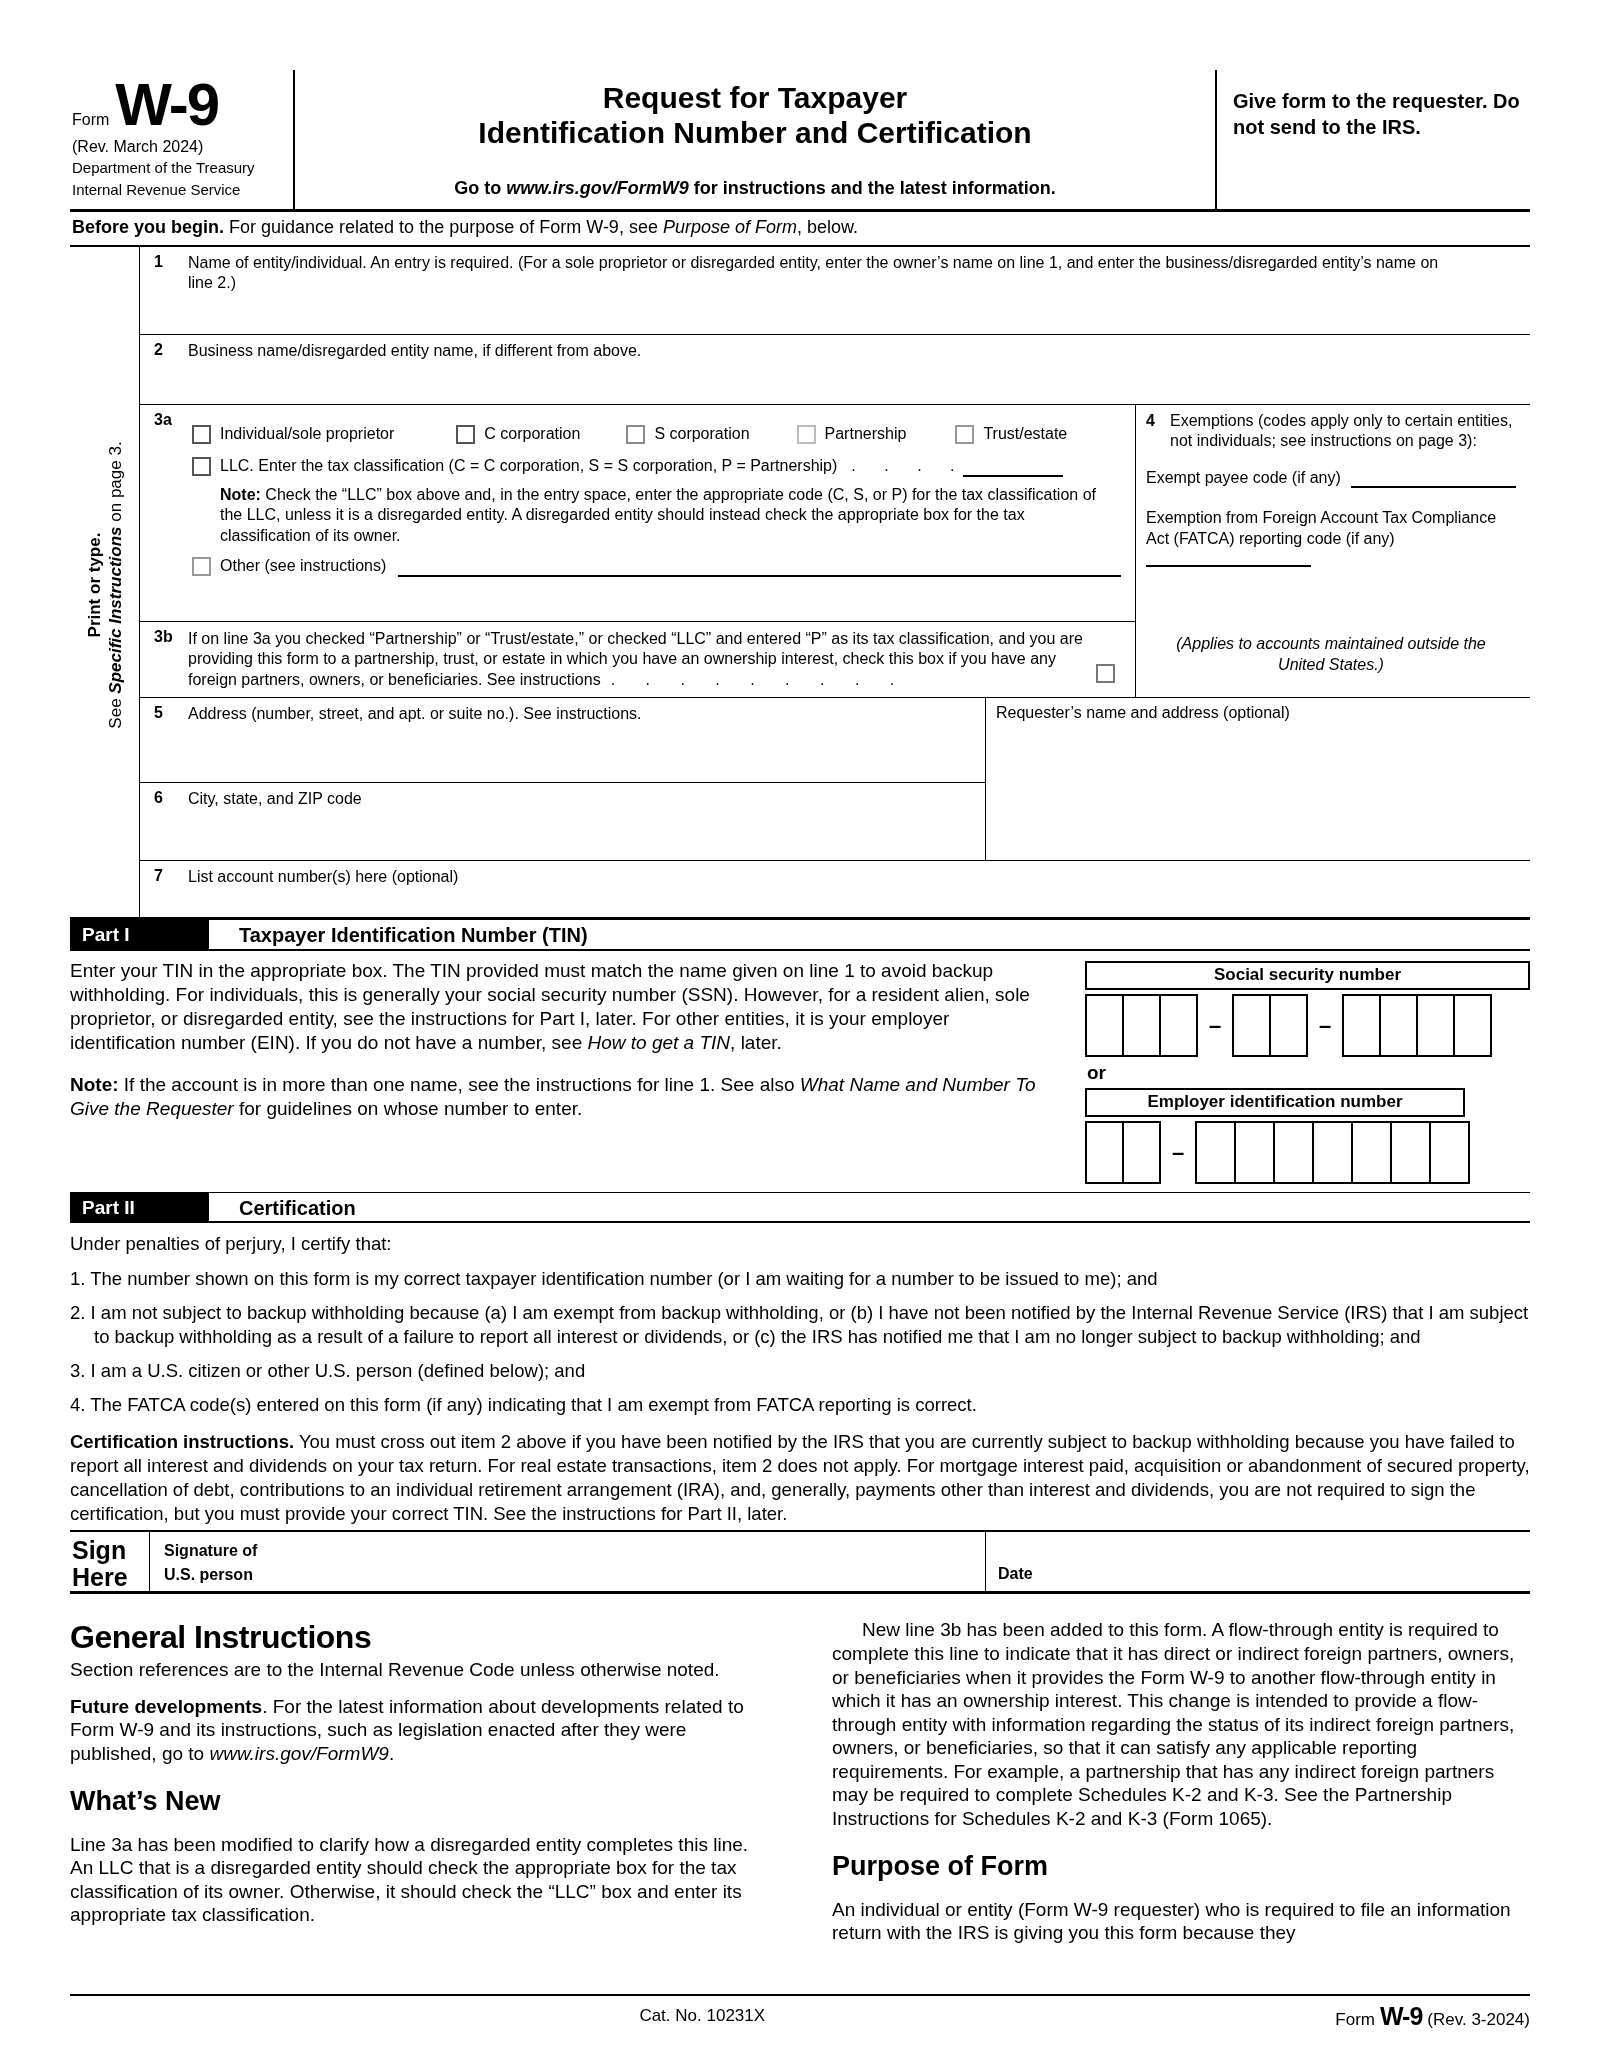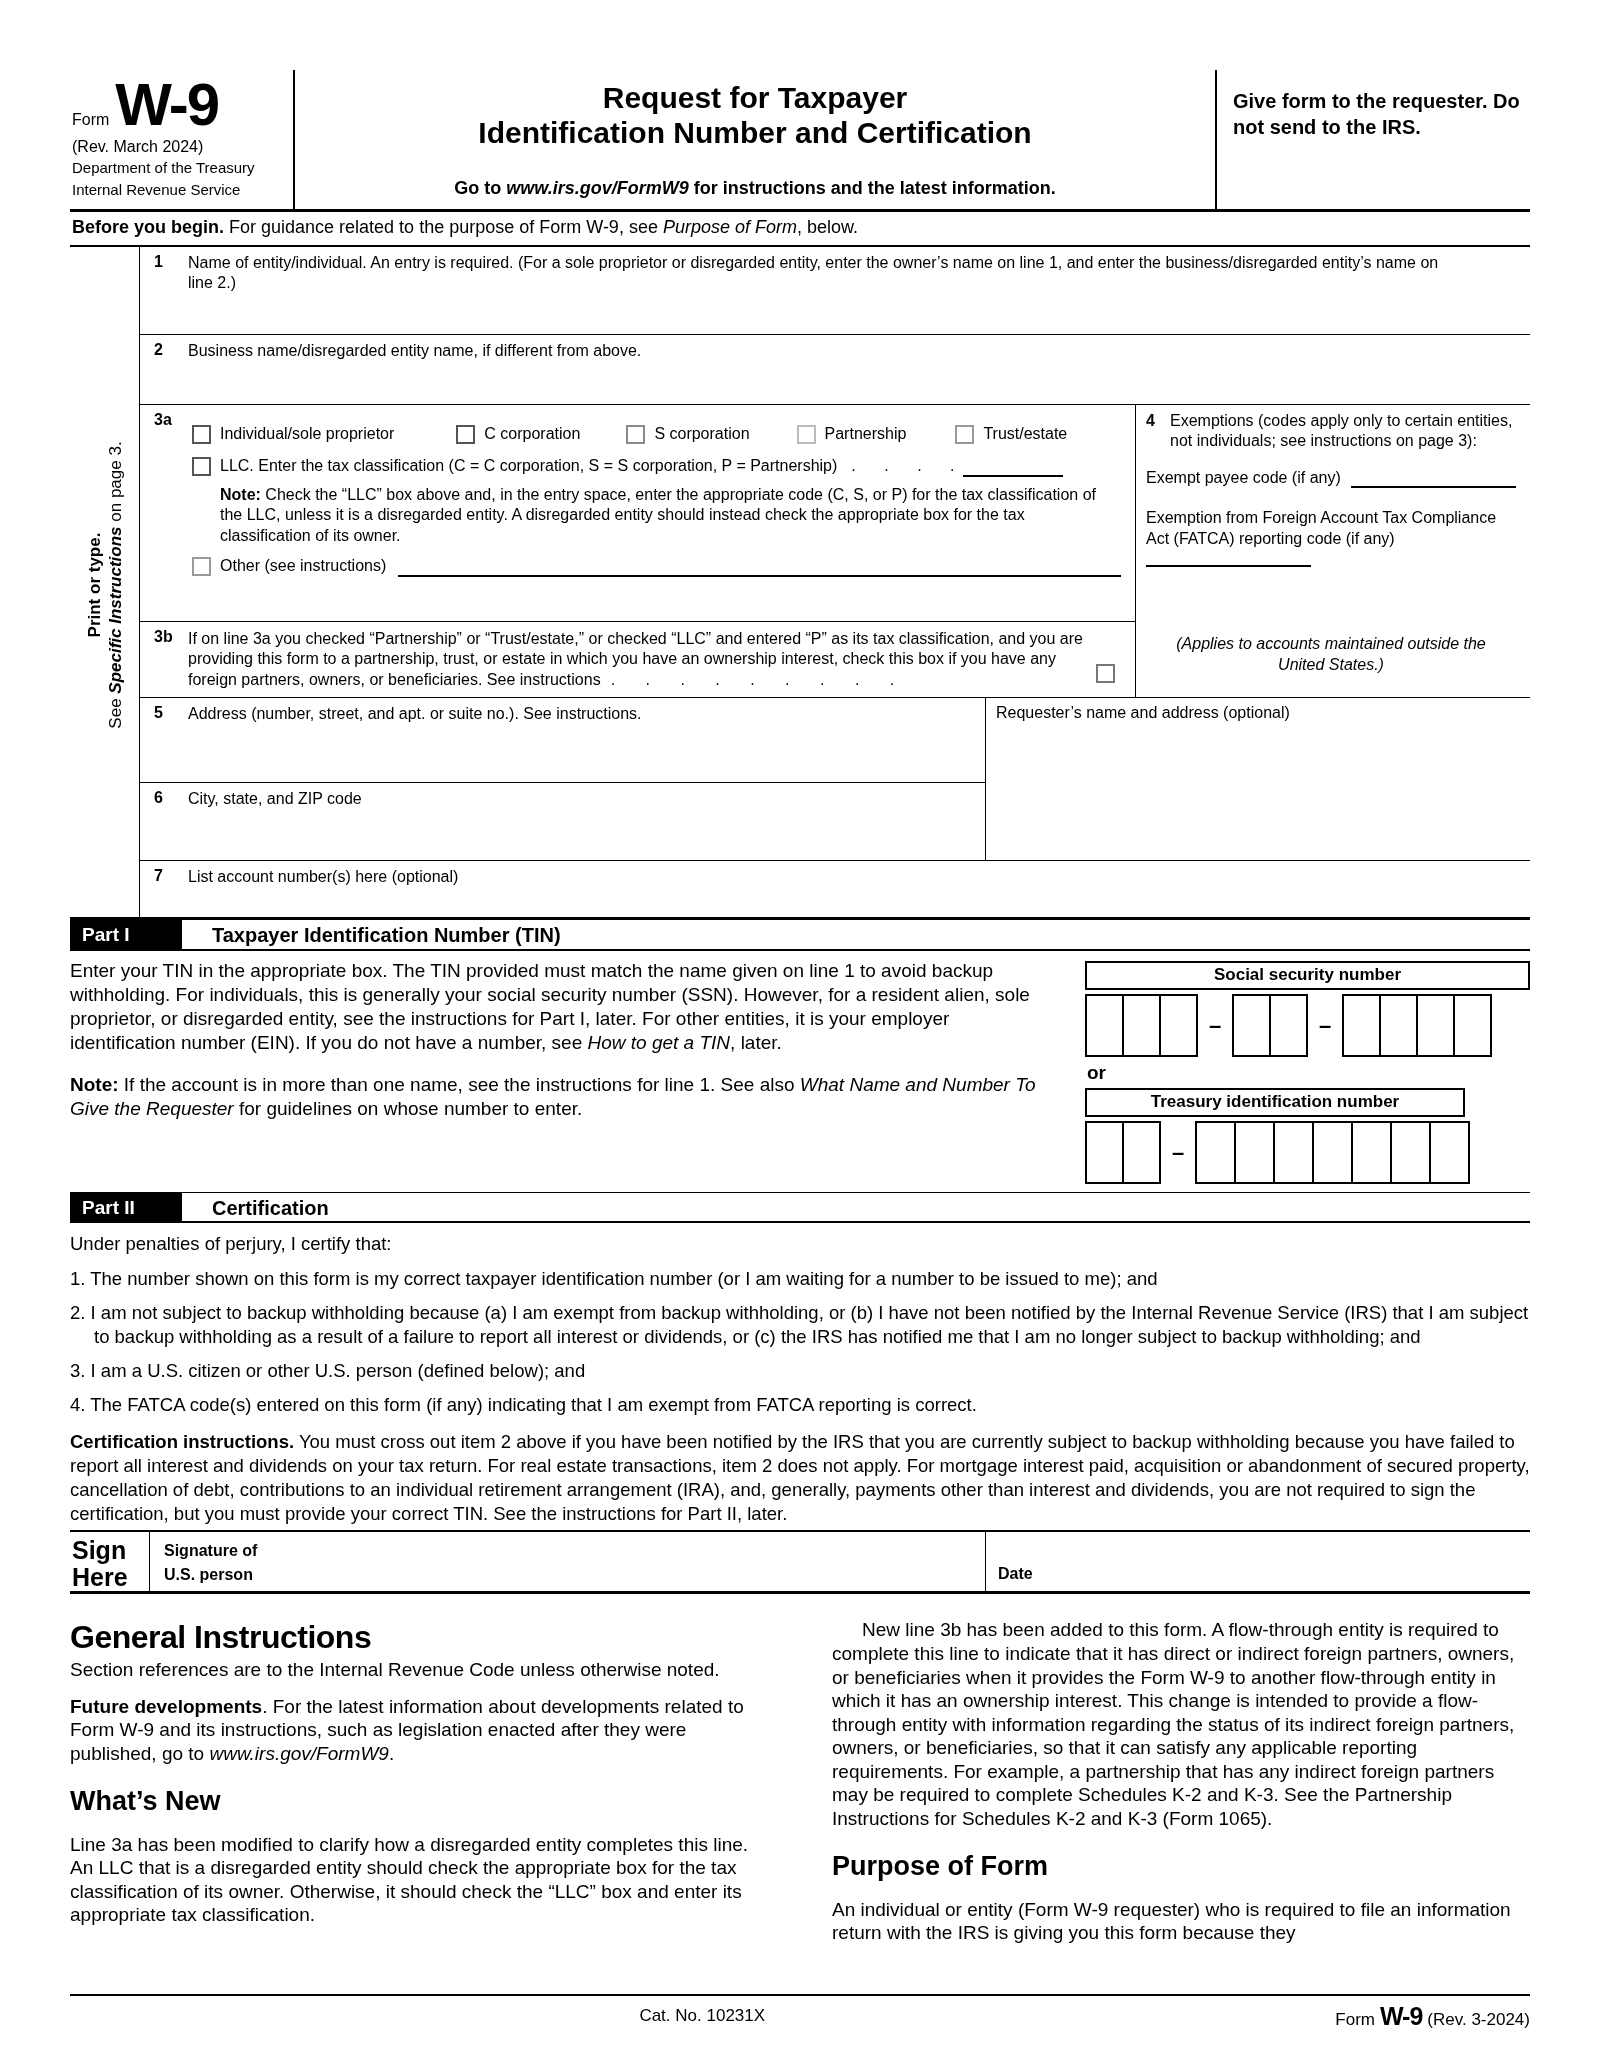--- a/index.html
+++ b/index.html
@@ -74,21 +74,21 @@
   .block56 { display:flex; border-bottom:1.5px solid #000; }
   .b56-left { flex:1; display:flex; flex-direction:column; }
   .row5 { display:flex; height:84px; }
   .row6 { display:flex; height:78px; border-top:1.5px solid #000; }
   .requester { width:545px; flex:none; border-left:1.5px solid #000; padding:6px 10px; font-size:16px; display:flex; flex-direction:column; }
   .row7 { display:flex; height:56px; }
 
   
   .pbar { display:flex; align-items:stretch; border-bottom:2px solid #000; height:31px; }
   .pbar2 { border-top:1px solid #000; }
-  .pchip { background:#000; color:#fff; font-weight:bold; font-size:19px; width:112px; flex:none; padding:4px 0 0 12px; }
+  .pchip { background:#000; color:#fff; font-weight:bold; font-size:19px; width:139px; flex:none; padding:4px 0 0 12px; }
   .ptitle { font-weight:bold; font-size:20px; padding:4px 0 0 30px; }
 
   
   .p1body { display:flex; min-height:228px; padding:8px 0 8px; }
   .p1text { width:1015px; flex:none; font-size:19px; line-height:1.26; padding-right:30px; }
   .p1text .para2 { margin-top:18px; }
   .tincol { flex:1; padding-top:2px; }
   .tinlabel { border:2px solid #000; font-weight:bold; font-size:17px; padding:2px 8px 3px;text-align:center; }
   .einlabel { width:380px; }
   .boxrow { display:flex; margin-top:4px; }
@@ -300,21 +300,21 @@
         <div class="dash">–</div>
         <div class="dbox first"></div>
         <div class="dbox"></div>
         <div class="dash">–</div>
         <div class="dbox first"></div>
         <div class="dbox"></div>
         <div class="dbox"></div>
         <div class="dbox"></div>
       </div>
       <div class="orword">or</div>
-      <div class="tinlabel einlabel">Treasury identification number</div>
+      <div class="tinlabel einlabel">Employer identification number</div>
       <div class="boxrow">
         <div class="dbox first"></div>
         <div class="dbox"></div>
         <div class="dash">–</div>
         <div class="dbox first" style="width:41px;"></div>
         <div class="dbox" style="width:41px;"></div>
         <div class="dbox" style="width:41px;"></div>
         <div class="dbox" style="width:41px;"></div>
         <div class="dbox" style="width:41px;"></div>
         <div class="dbox" style="width:41px;"></div>

